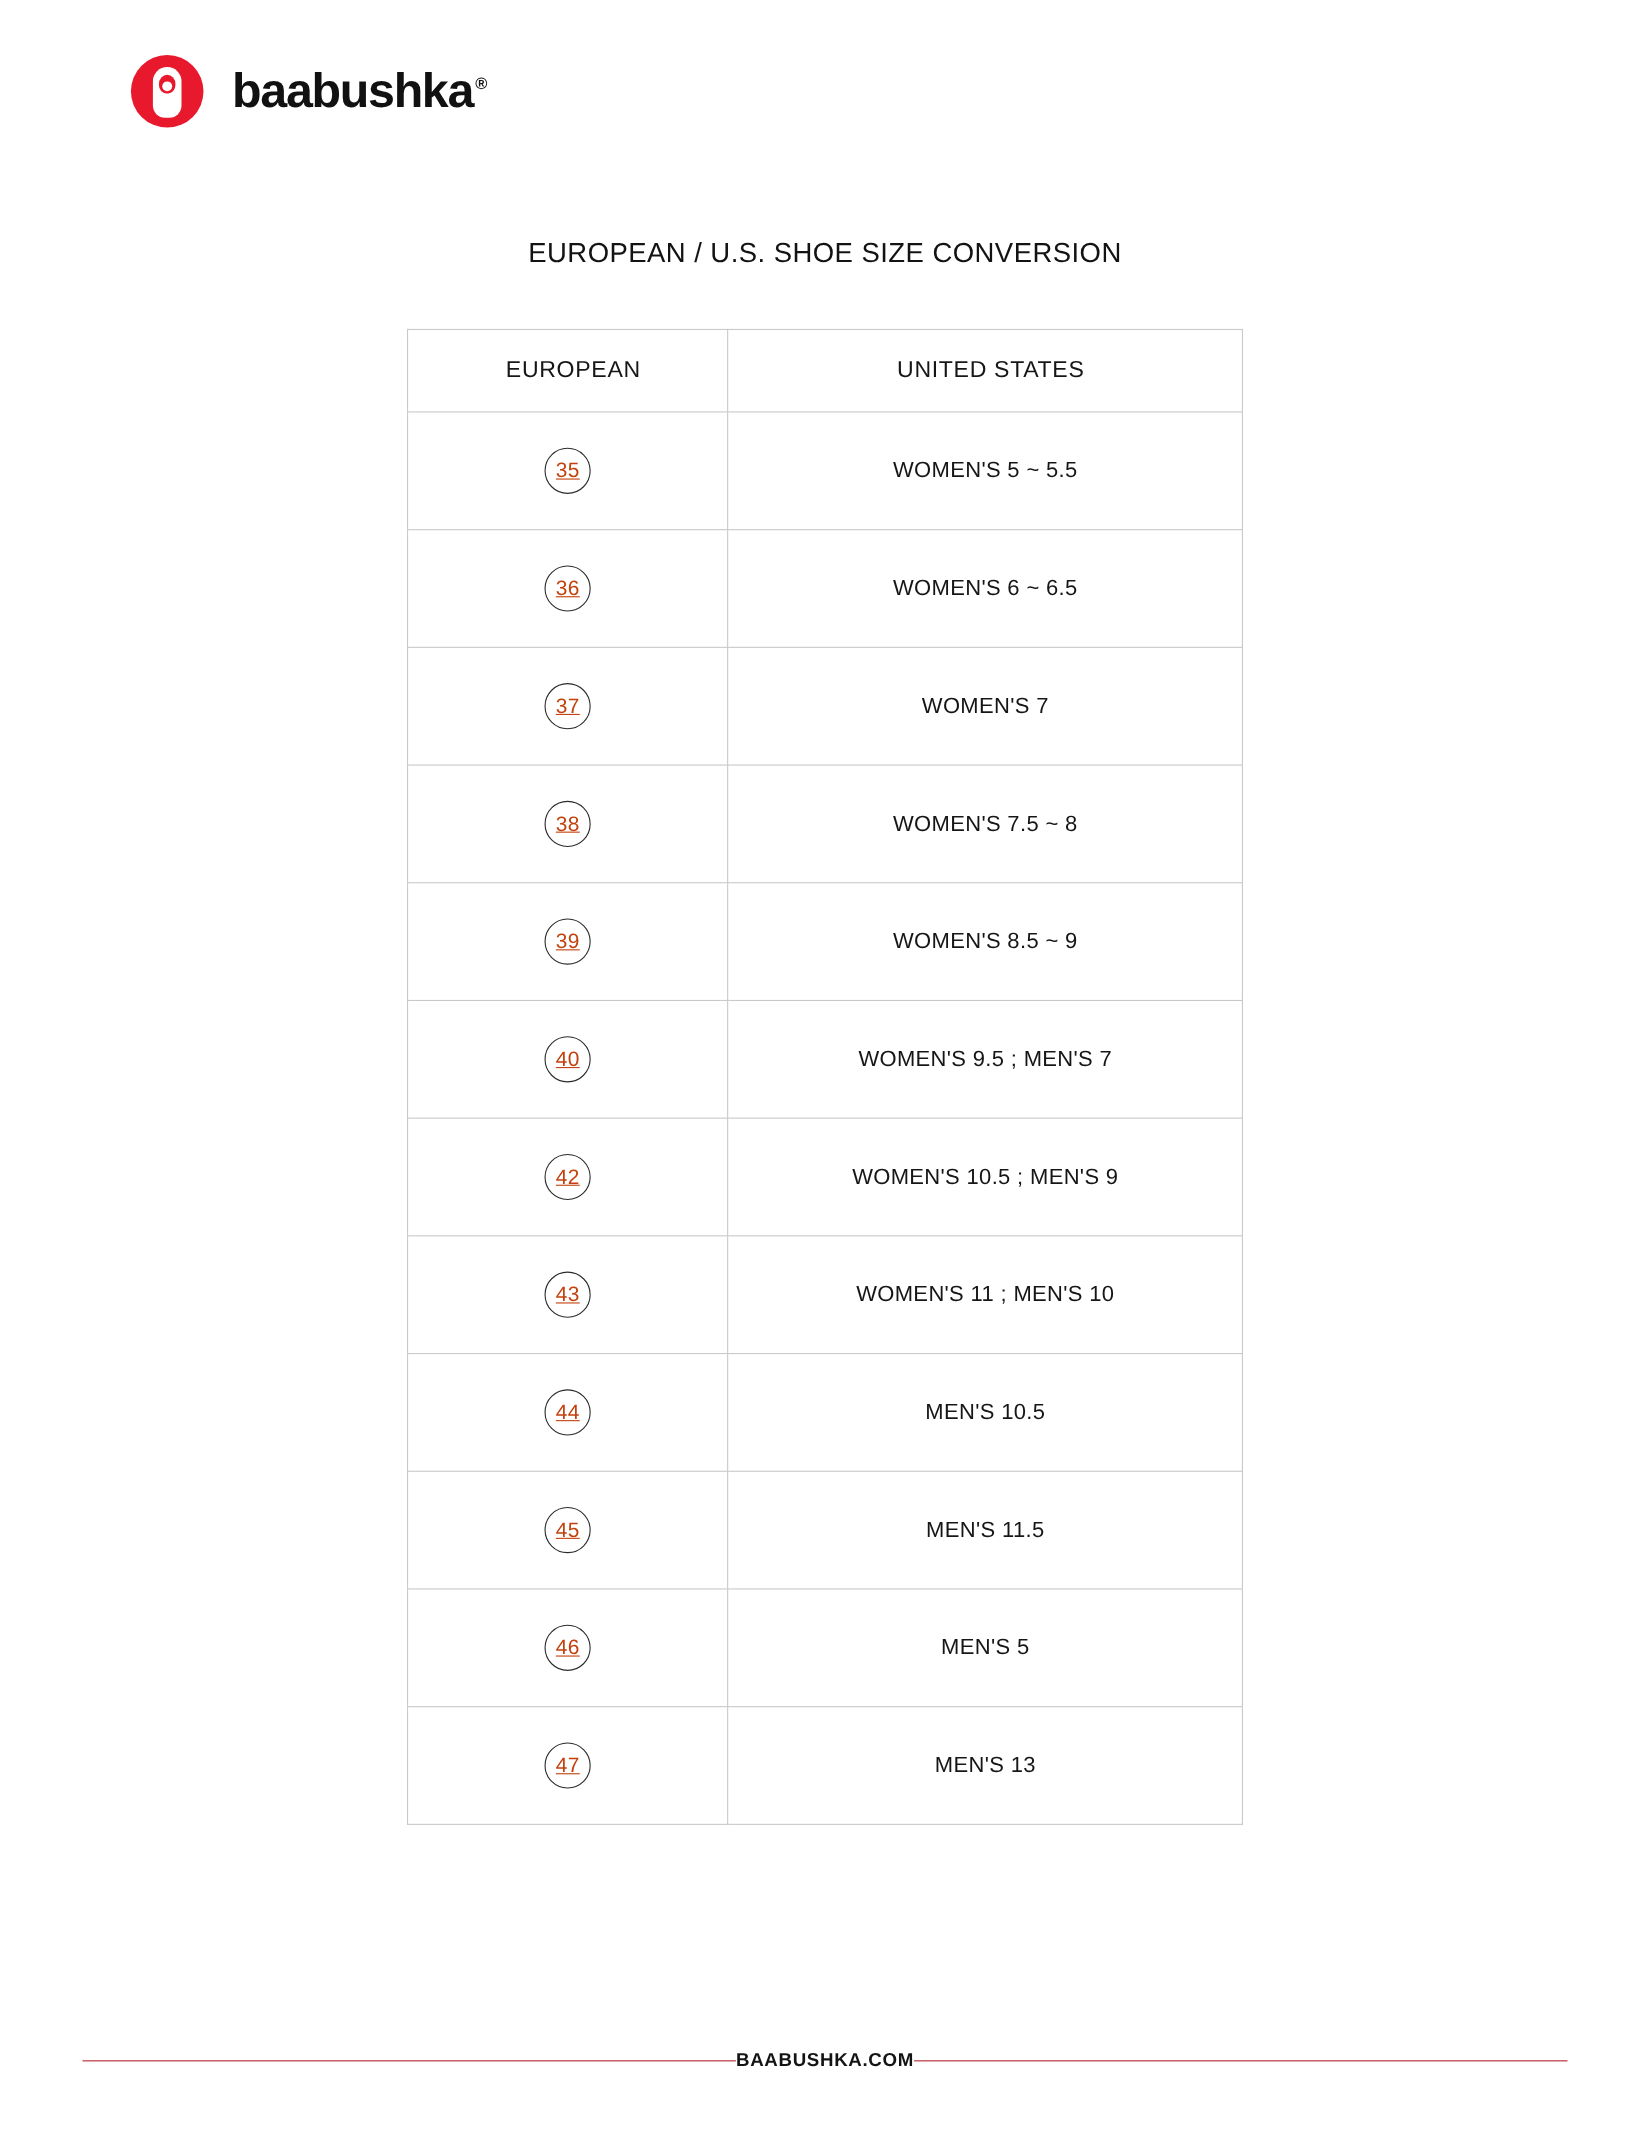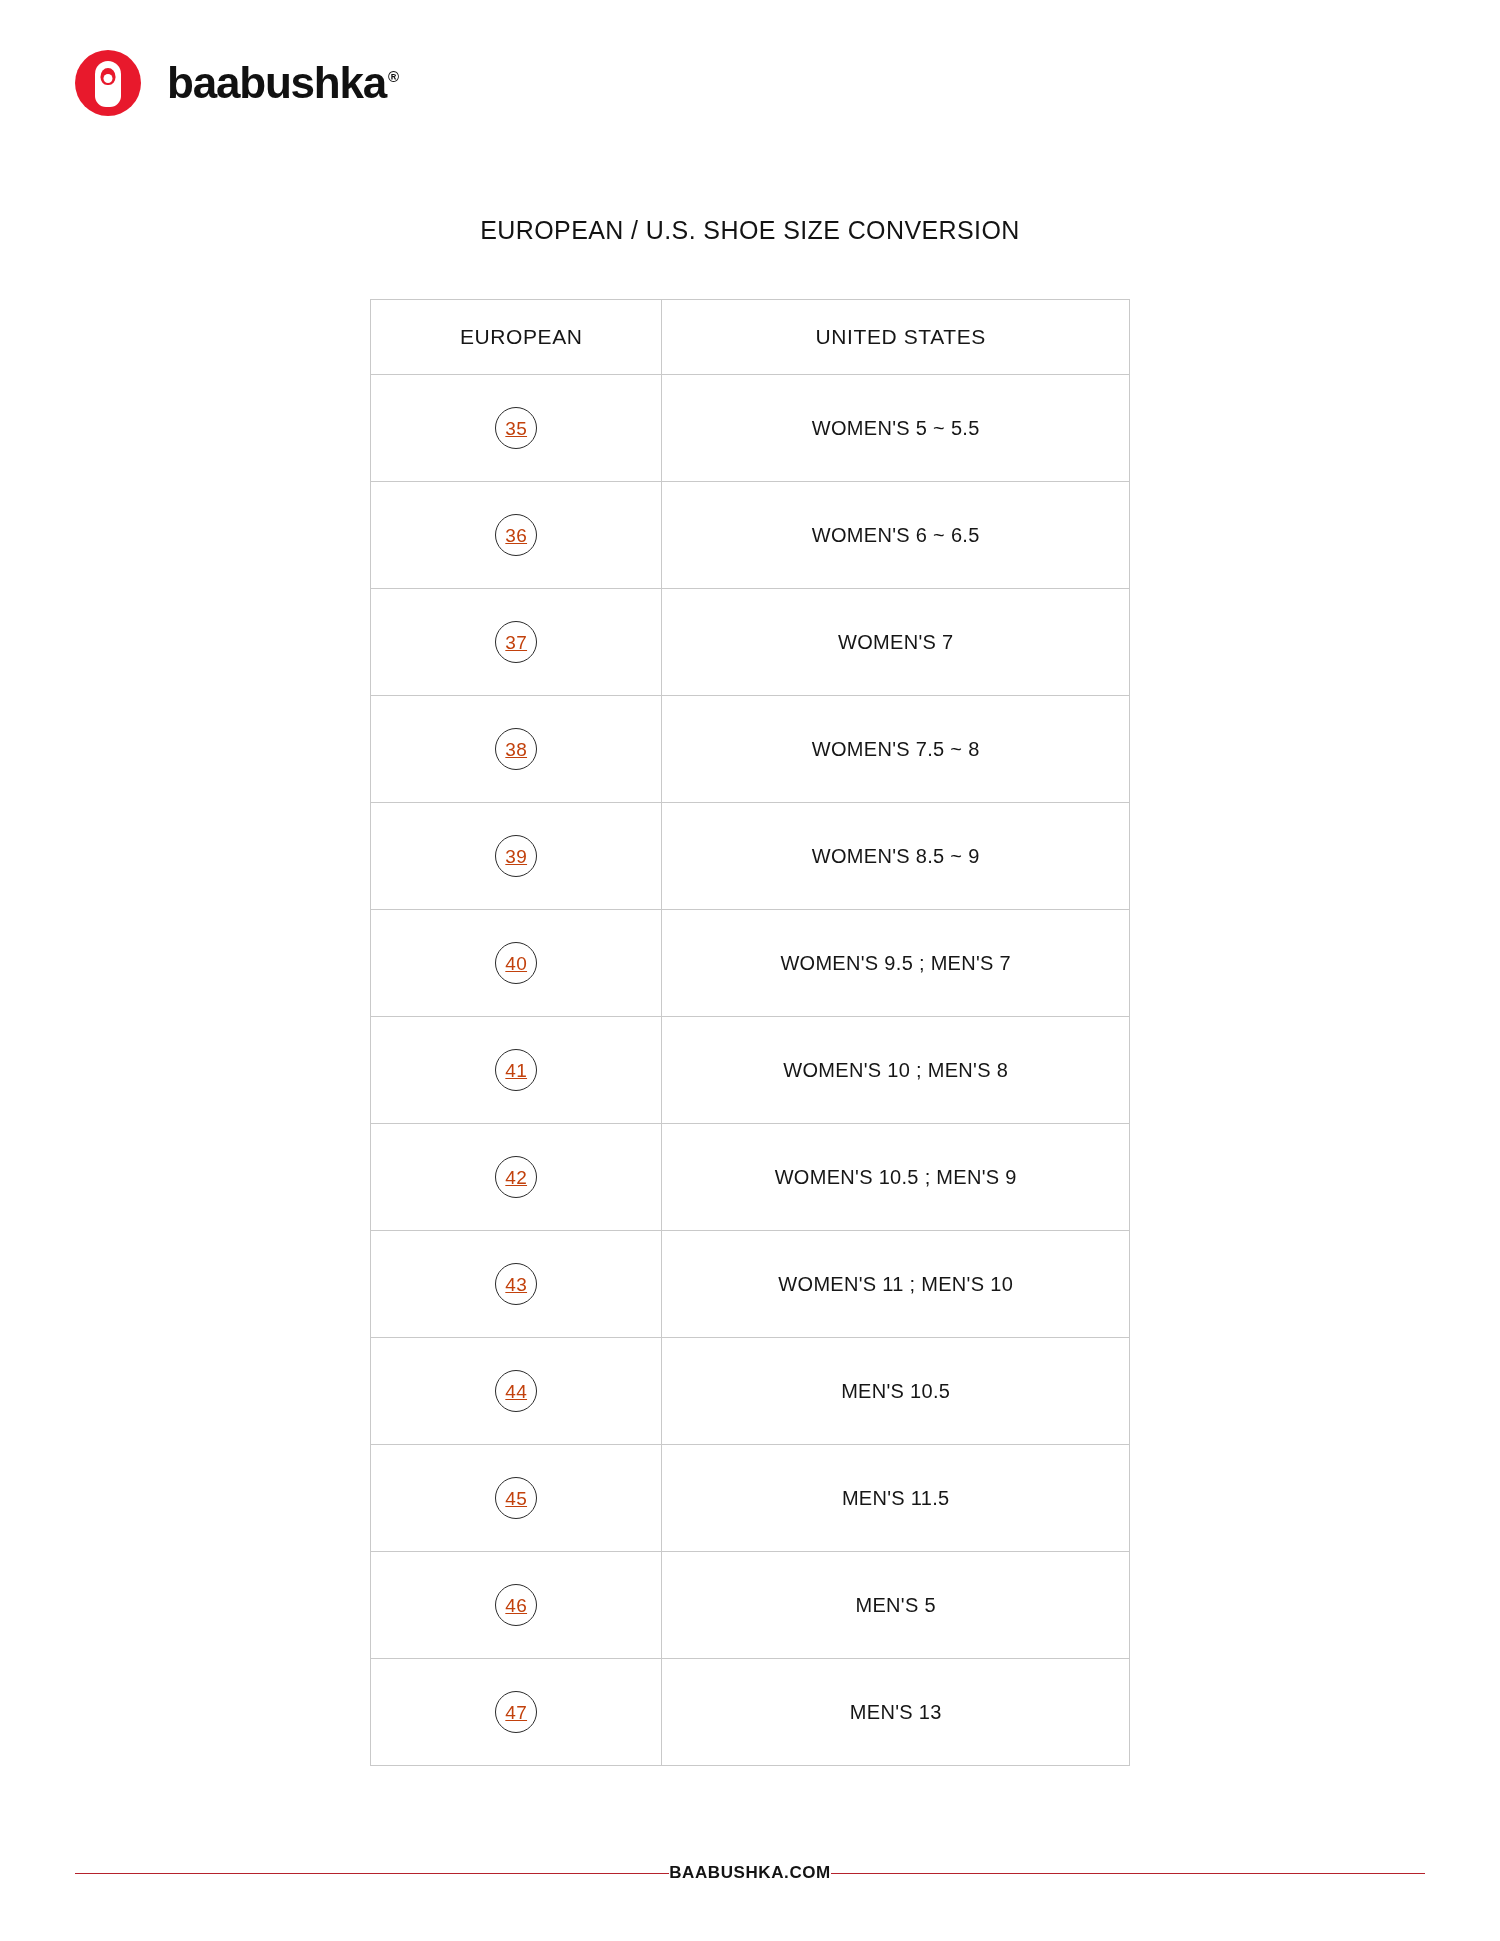--- a/index.html
+++ b/index.html
@@ -15,20 +15,21 @@
     position: relative;
     overflow: hidden;
   }
 
   
   .header {
     padding: 50px 0 0 75px;
     display: flex;
     align-items: center;
     gap: 26px;
+    margin-left: 44px;
   }
   .logo-mark {
     width: 66px;
     height: 66px;
     border-radius: 50%;
     background: #e8192c;
     position: relative;
     flex: 0 0 auto;
   }
   .logo-mark .doll {
@@ -198,24 +199,20 @@
       </tr>
       <tr>
         <td class="col-eu"><span class="eu-badge">39</span></td>
         <td class="col-us">WOMEN'S 8.5 ~ 9</td>
       </tr>
       <tr>
         <td class="col-eu"><span class="eu-badge">40</span></td>
         <td class="col-us">WOMEN'S 9.5 ; MEN'S 7</td>
       </tr>
       <tr>
-        <td class="col-eu"><span class="eu-badge">41</span></td>
-        <td class="col-us">WOMEN'S 10 ; MEN'S 8</td>
-      </tr>
-      <tr>
         <td class="col-eu"><span class="eu-badge">42</span></td>
         <td class="col-us">WOMEN'S 10.5 ; MEN'S 9</td>
       </tr>
       <tr>
         <td class="col-eu"><span class="eu-badge">43</span></td>
         <td class="col-us">WOMEN'S 11 ; MEN'S 10</td>
       </tr>
       <tr>
         <td class="col-eu"><span class="eu-badge">44</span></td>
         <td class="col-us">MEN'S 10.5</td>

